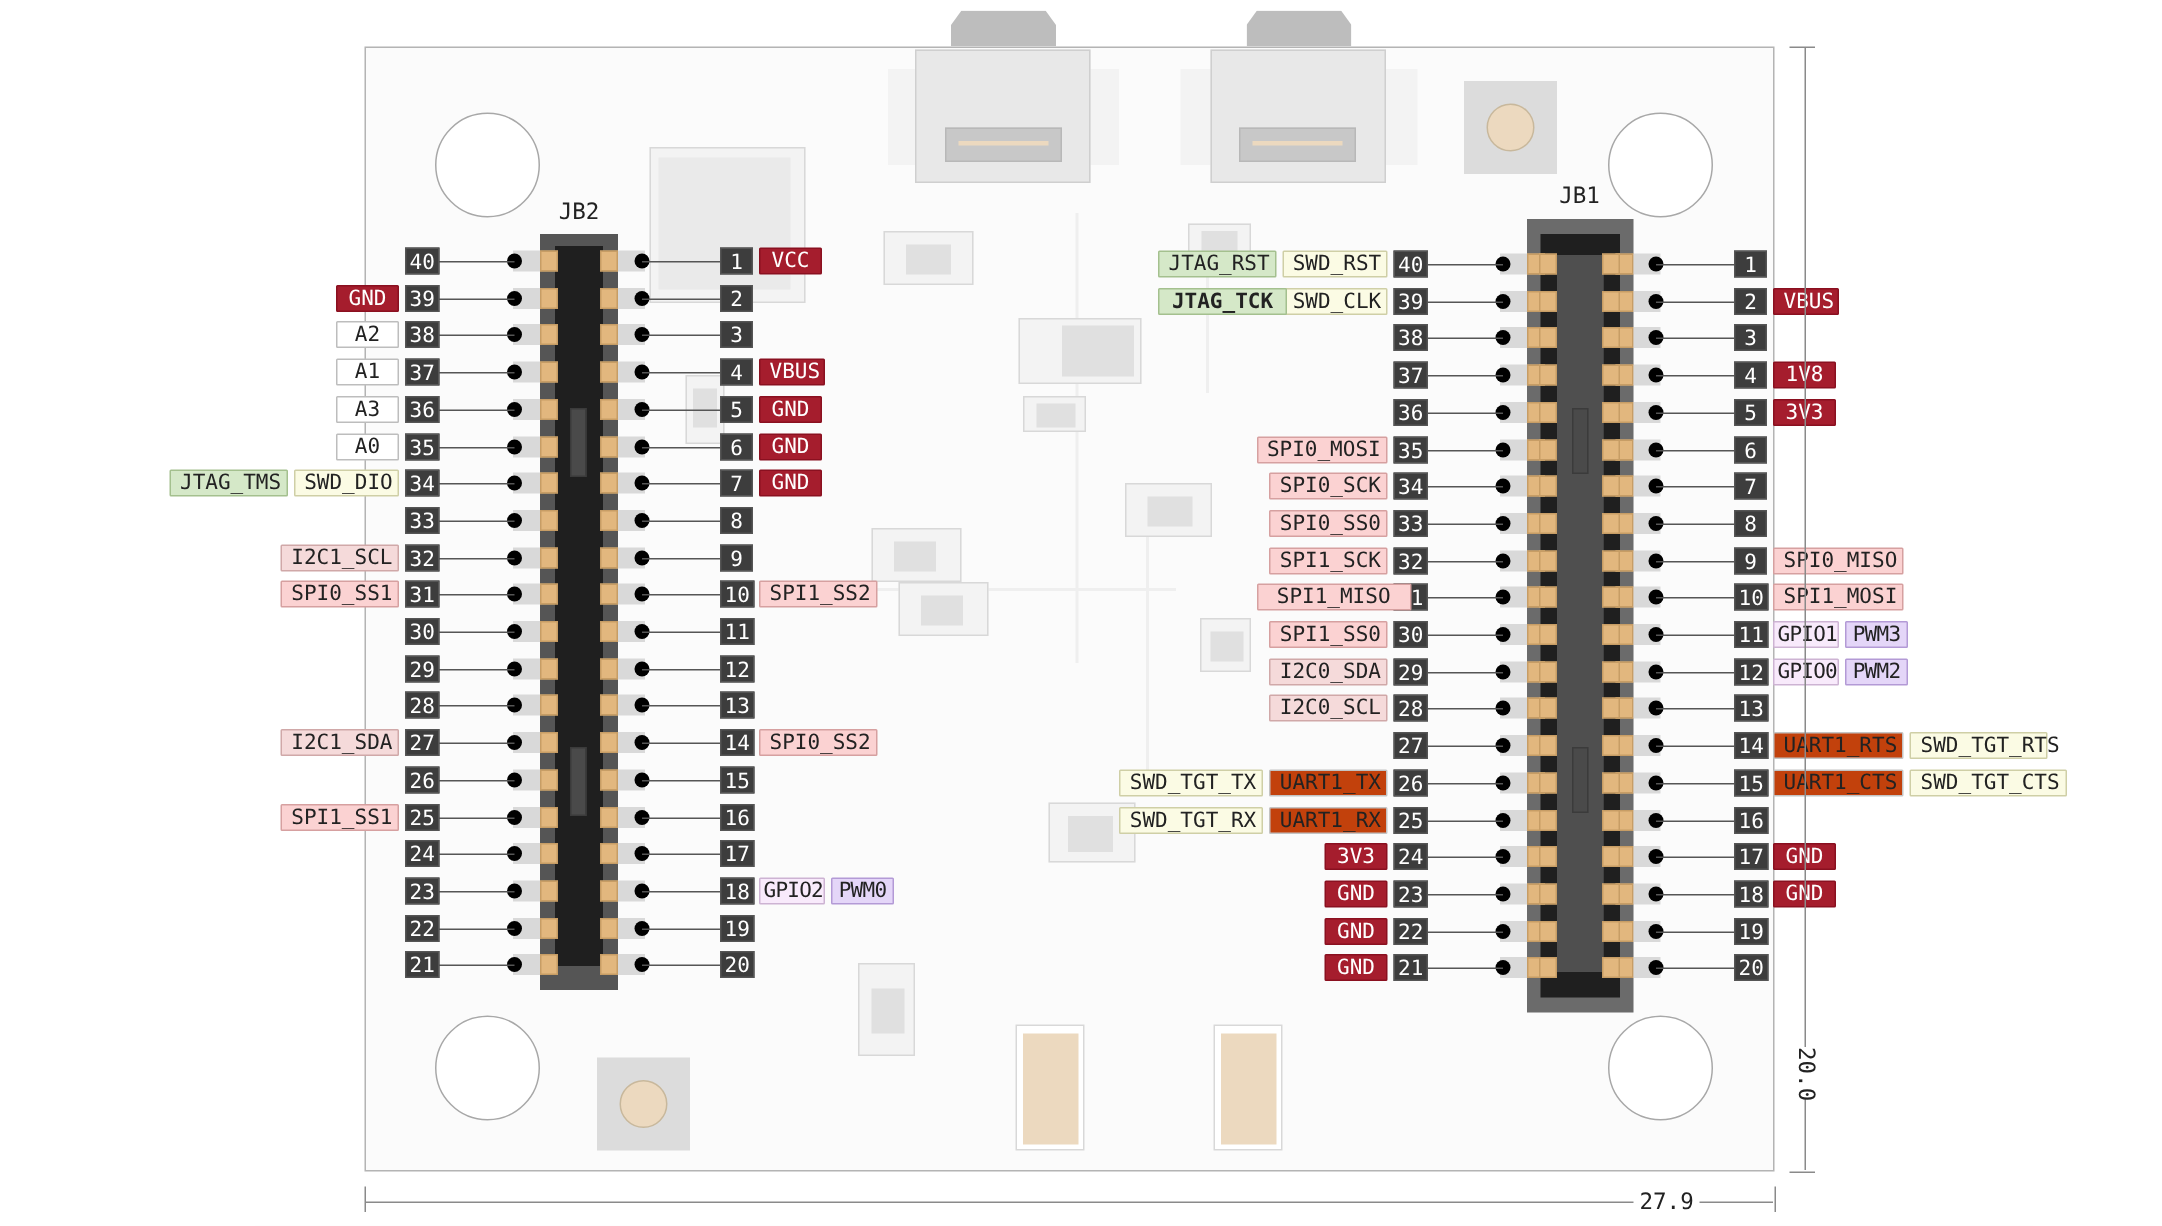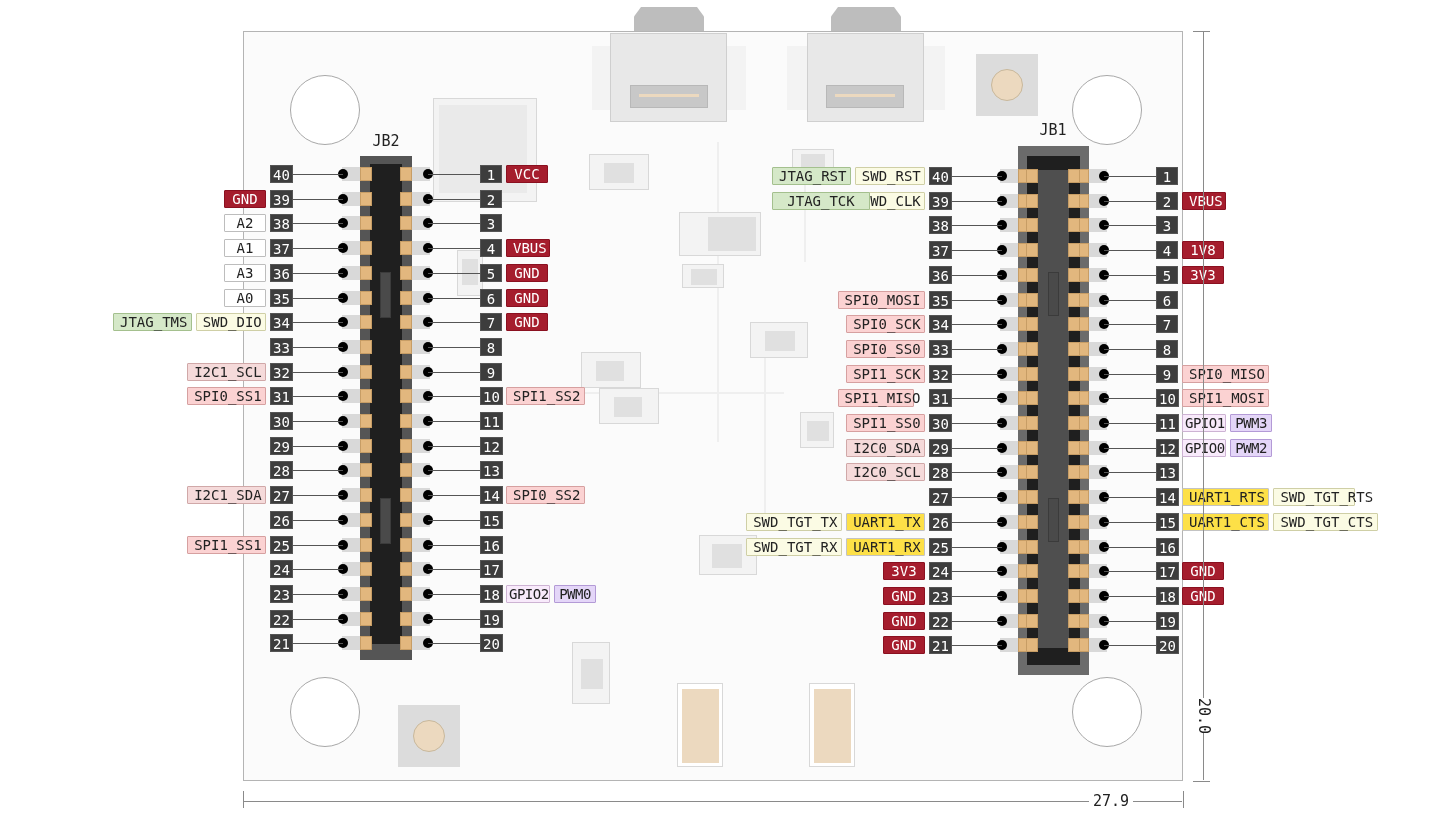--- a/index.html
+++ b/index.html
@@ -28,21 +28,21 @@
   .pin-num { position:absolute; height:18px; min-width:22px; padding:0 2px; box-sizing:border-box;
              background:#3d3d3d; color:#fff; font-size:14px; line-height:18px; text-align:center;
              border:1px solid #555; }
   .tag { position:absolute; height:18px; padding:0 6px; box-sizing:border-box;
          font-size:14px; line-height:17px; text-align:center; white-space:nowrap; border:1px solid; border-radius:1px; }
   .t-pwr   { background:#a51d2d; color:#fff; border-color:#8a1020; }
   .t-spi   { background:#fbd2d2; color:#222; border-color:#d6a0a0; }
   .t-i2c   { background:#f5dada; color:#222; border-color:#d0a8a8; }
   .t-jtag  { background:#d5e8c8; color:#222; border-color:#a4c08e; }
   .t-swd   { background:#fbfbe4; color:#222; border-color:#cfcfa6; }
-  .t-uart  { background:#fde047; color:#222; border-color:#c3c3c3; }
+  .t-uart  { background:#c2410c; color:#222; border-color:#c3c3c3; }
   .t-gpio  { background:#f8eafb; color:#222; border-color:#cdb3d3; padding:0 2px; letter-spacing:-0.5px; }
   .t-pwm   { background:#e4d6f8; color:#222; border-color:#b39ad6; padding:0 3px; letter-spacing:-0.5px; }
   .t-analog{ background:#ffffff; color:#222; border-color:#bdbdbd; }
 
   .dim-line { position:absolute; background:#8a8a8a; }
   .dim-text { position:absolute; font-size:15px; color:#222; background:#fff; }
 </style>
 </head>
 <body>
 
@@ -371,21 +371,21 @@
       <div class="pin-num" style="top: 167px; left: 929px;">40</div>
       <div class="tag t-swd" style="left: 854.8px; top: 167px; width: 70.2px;">SWD_RST</div>
       <div class="tag t-jtag" style="left: 772px; top: 167px; width: 78.8px;">JTAG_RST</div>
       <div class="pad" style="left: 1018px; top: 193.7px;"></div>
       <div class="pad" style="left: 1026px; top: 193.7px;"></div>
       <div class="gray-lead" style="left: 1000px; top: 193.7px; width: 18px;"></div>
       <div class="dot" style="left: 997px; top: 195.7px;"></div>
       <div class="wire" style="left: 951px; top: 200.7px; width: 51px;"></div>
       <div class="pin-num" style="top: 191.7px; left: 929px;">39</div>
       <div class="tag t-swd" style="left: 854.8px; top: 191.7px; width: 70.2px;">SWD_CLK</div>
-      <div class="tag t-jtag" style="left: 772px; top: 191.7px; width: 98px;">JTAG_TCK</div>
+      <div class="tag t-jtag" style="left: 772px; top: 191.7px; width: 86px; font-weight: bold;">JTAG_TCK</div>
       <div class="pad" style="left: 1018px; top: 218.4px;"></div>
       <div class="pad" style="left: 1026px; top: 218.4px;"></div>
       <div class="gray-lead" style="left: 1000px; top: 218.4px; width: 18px;"></div>
       <div class="dot" style="left: 997px; top: 220.4px;"></div>
       <div class="wire" style="left: 951px; top: 225.4px; width: 51px;"></div>
       <div class="pin-num" style="top: 216.4px; left: 929px;">38</div>
       <div class="pad" style="left: 1018px; top: 243.1px;"></div>
       <div class="pad" style="left: 1026px; top: 243.1px;"></div>
       <div class="gray-lead" style="left: 1000px; top: 243.1px; width: 18px;"></div>
       <div class="dot" style="left: 997px; top: 245.1px;"></div>
@@ -424,21 +424,21 @@
       <div class="dot" style="left: 997px; top: 368.6px;"></div>
       <div class="wire" style="left: 951px; top: 373.6px; width: 51px;"></div>
       <div class="pin-num" style="top: 364.6px; left: 929px;">32</div>
       <div class="tag t-spi" style="left: 846.2px; top: 364.6px; width: 78.8px;">SPI1_SCK</div>
       <div class="pad" style="left: 1018px; top: 391.3px;"></div>
       <div class="pad" style="left: 1026px; top: 391.3px;"></div>
       <div class="gray-lead" style="left: 1000px; top: 391.3px; width: 18px;"></div>
       <div class="dot" style="left: 997px; top: 393.3px;"></div>
       <div class="wire" style="left: 951px; top: 398.3px; width: 51px;"></div>
       <div class="pin-num" style="top: 389.3px; left: 929px;">31</div>
-      <div class="tag t-spi" style="left: 837.6px; top: 389.3px; width: 76px;">SPI1_MISO</div>
+      <div class="tag t-spi" style="left: 837.6px; top: 389.3px; width: 103px;">SPI1_MISO</div>
       <div class="pad" style="left: 1018px; top: 416px;"></div>
       <div class="pad" style="left: 1026px; top: 416px;"></div>
       <div class="gray-lead" style="left: 1000px; top: 416px; width: 18px;"></div>
       <div class="dot" style="left: 997px; top: 418px;"></div>
       <div class="wire" style="left: 951px; top: 423px; width: 51px;"></div>
       <div class="pin-num" style="top: 414px; left: 929px;">30</div>
       <div class="tag t-spi" style="left: 846.2px; top: 414px; width: 78.8px;">SPI1_SS0</div>
       <div class="pad" style="left: 1018px; top: 440.7px;"></div>
       <div class="pad" style="left: 1026px; top: 440.7px;"></div>
       <div class="gray-lead" style="left: 1000px; top: 440.7px; width: 18px;"></div>
@@ -590,21 +590,21 @@
       <div class="dot" style="left: 1099px; top: 467.4px;"></div>
       <div class="wire" style="left: 1104px; top: 472.4px; width: 52px;"></div>
       <div class="pin-num" style="top: 463.4px; left: 1156px;">13</div>
       <div class="pad" style="left: 1077px; top: 490.1px;"></div>
       <div class="pad" style="left: 1068px; top: 490.1px;"></div>
       <div class="gray-lead" style="left: 1089px; top: 490.1px; width: 18px;"></div>
       <div class="dot" style="left: 1099px; top: 492.1px;"></div>
       <div class="wire" style="left: 1104px; top: 497.1px; width: 52px;"></div>
       <div class="pin-num" style="top: 488.1px; left: 1156px;">14</div>
       <div class="tag t-uart" style="left: 1182px; top: 488.1px; width: 87.4px;">UART1_RTS</div>
-      <div class="tag t-swd" style="left: 1273.4px; top: 488.1px; width: 82px;">SWD_TGT_RTS</div>
+      <div class="tag t-swd" style="left: 1273.4px; top: 488.1px; width: 92px;">SWD_TGT_RTS</div>
       <div class="pad" style="left: 1077px; top: 514.8px;"></div>
       <div class="pad" style="left: 1068px; top: 514.8px;"></div>
       <div class="gray-lead" style="left: 1089px; top: 514.8px; width: 18px;"></div>
       <div class="dot" style="left: 1099px; top: 516.8px;"></div>
       <div class="wire" style="left: 1104px; top: 521.8px; width: 52px;"></div>
       <div class="pin-num" style="top: 512.8px; left: 1156px;">15</div>
       <div class="tag t-uart" style="left: 1182px; top: 512.8px; width: 87.4px;">UART1_CTS</div>
       <div class="tag t-swd" style="left: 1273.4px; top: 512.8px; width: 104.6px;">SWD_TGT_CTS</div>
       <div class="pad" style="left: 1077px; top: 539.5px;"></div>
       <div class="pad" style="left: 1068px; top: 539.5px;"></div>

